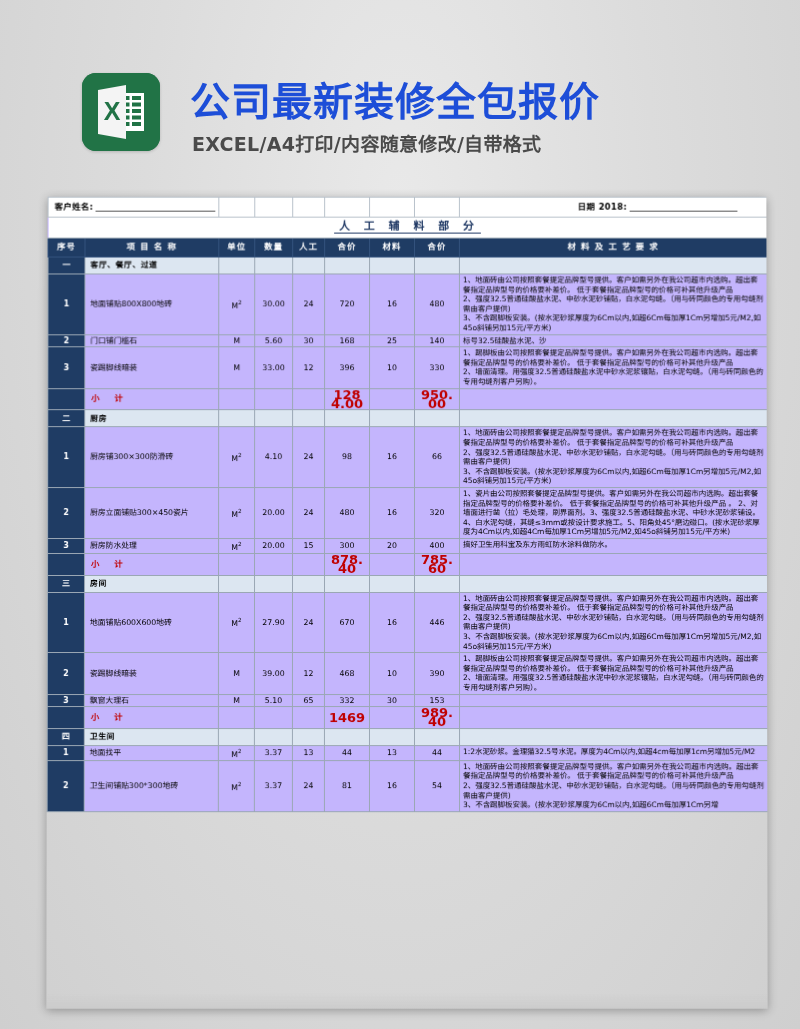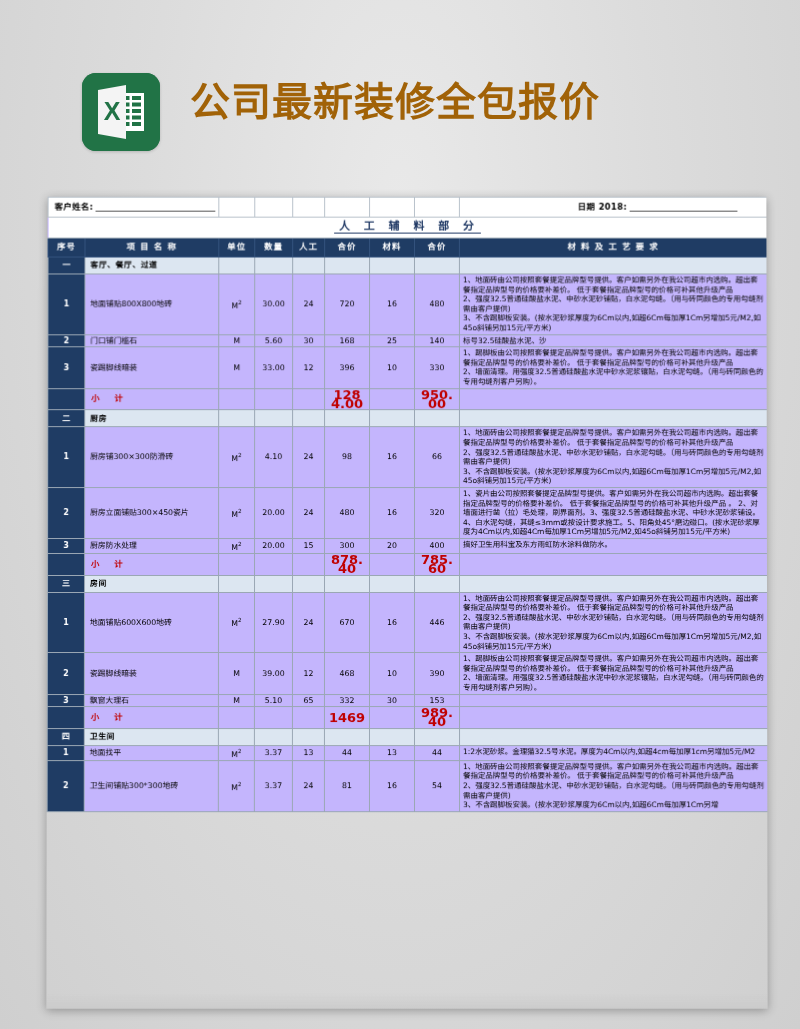--- a/index.html
+++ b/index.html
@@ -16,21 +16,21 @@
     position:absolute;left:0;top:0;width:800px;height:186px;
   }
   .logo{
     position:absolute;left:82px;top:73px;width:78px;height:78px;
     background:#217346;border-radius:14px;
     box-shadow:0 1px 3px rgba(0,0,0,.18);
   }
   .logo svg{display:block;}
   .title-main{
     position:absolute;left:190px;top:78px;
-    font-size:40px;line-height:48px;font-weight:700;color:#a16207;
+    font-size:40px;line-height:48px;font-weight:700;color:#1d4ed8;
     letter-spacing:1px;white-space:nowrap;
   }
   .title-sub{
     position:absolute;left:192px;top:132px;
     font-size:19px;line-height:24px;font-weight:700;color:#4a4a4a;
     letter-spacing:.3px;white-space:nowrap;
   }
   
   .sheet-wrap{
     position:absolute;left:47px;top:196px;width:720px;height:812px;
@@ -129,20 +129,21 @@
         <rect x="41" y="42.5" width="6.5" height="4"></rect>
           <rect x="50" y="42.5" width="9" height="4"></rect>
         <rect x="41" y="49" width="6.5" height="4"></rect>
           <rect x="50" y="49" width="9" height="4"></rect>
       </g>
       <path d="M16 17 L44 12 L44 66 L16 61 Z" fill="#f4f4f4"></path>
       <text x="30" y="47" font-family="'Liberation Sans',sans-serif" font-size="25" font-weight="bold" fill="#217346" text-anchor="middle">X</text>
     </svg>
   </div>
   <div class="title-main">公司最新装修全包报价</div>
+  <div class="title-sub">EXCEL/A4打印/内容随意修改/自带格式</div>
 </div>
 
 <div class="sheet-wrap">
   <div class="sheet">
     <table>
       <colgroup>
         <col style="width:37px">
           <col style="width:134px">
           <col style="width:36px">
         <col style="width:38px">

